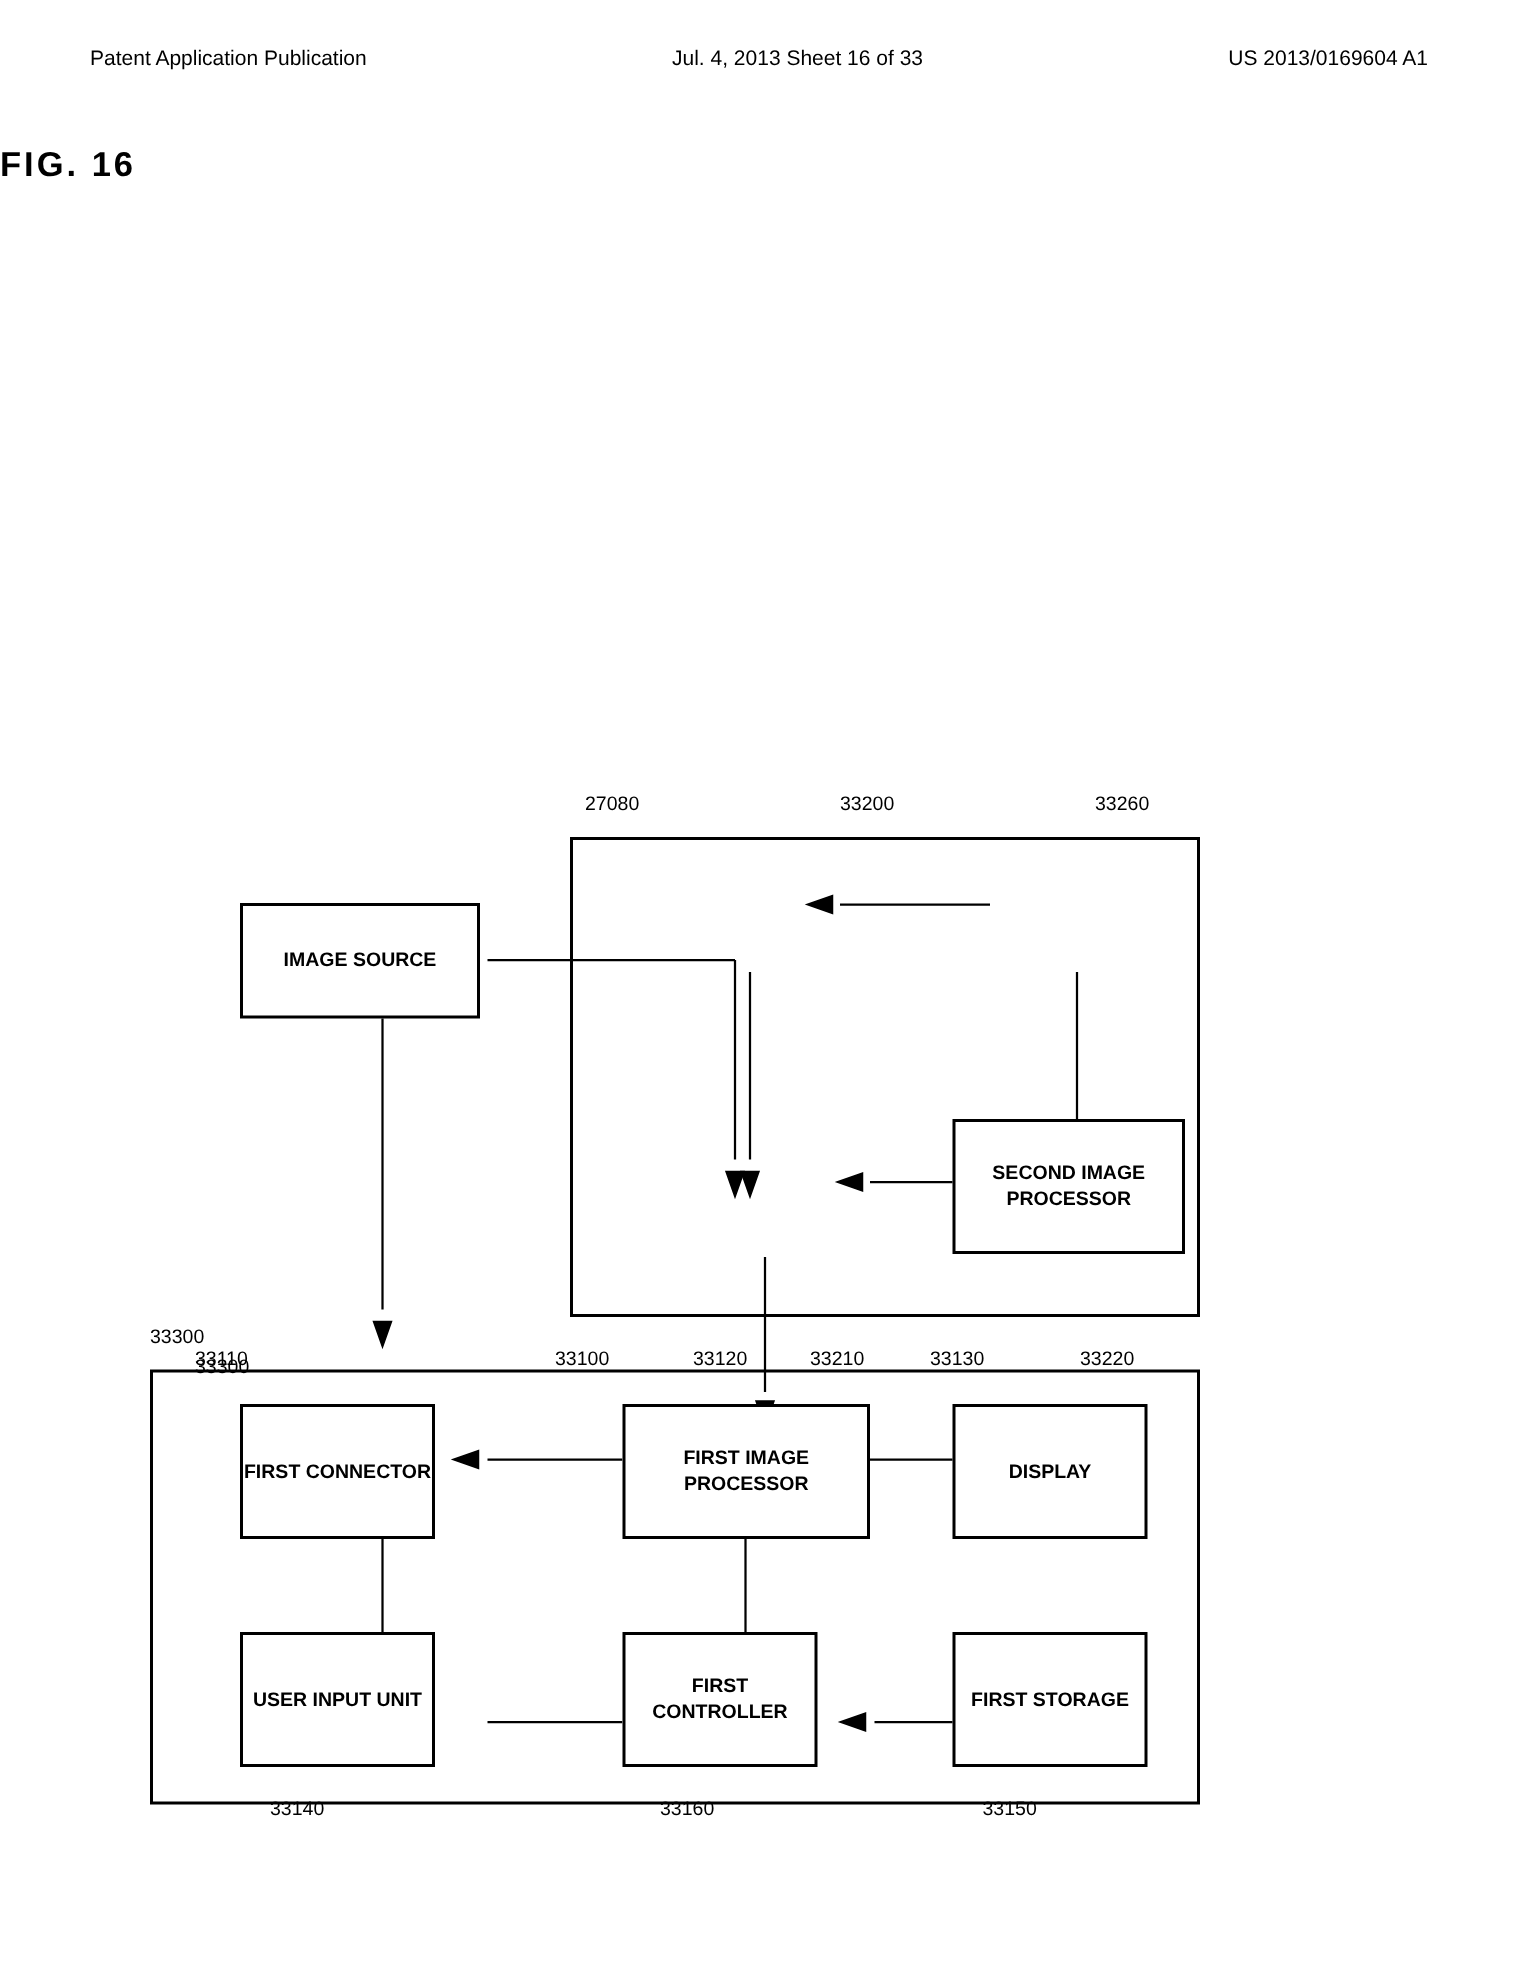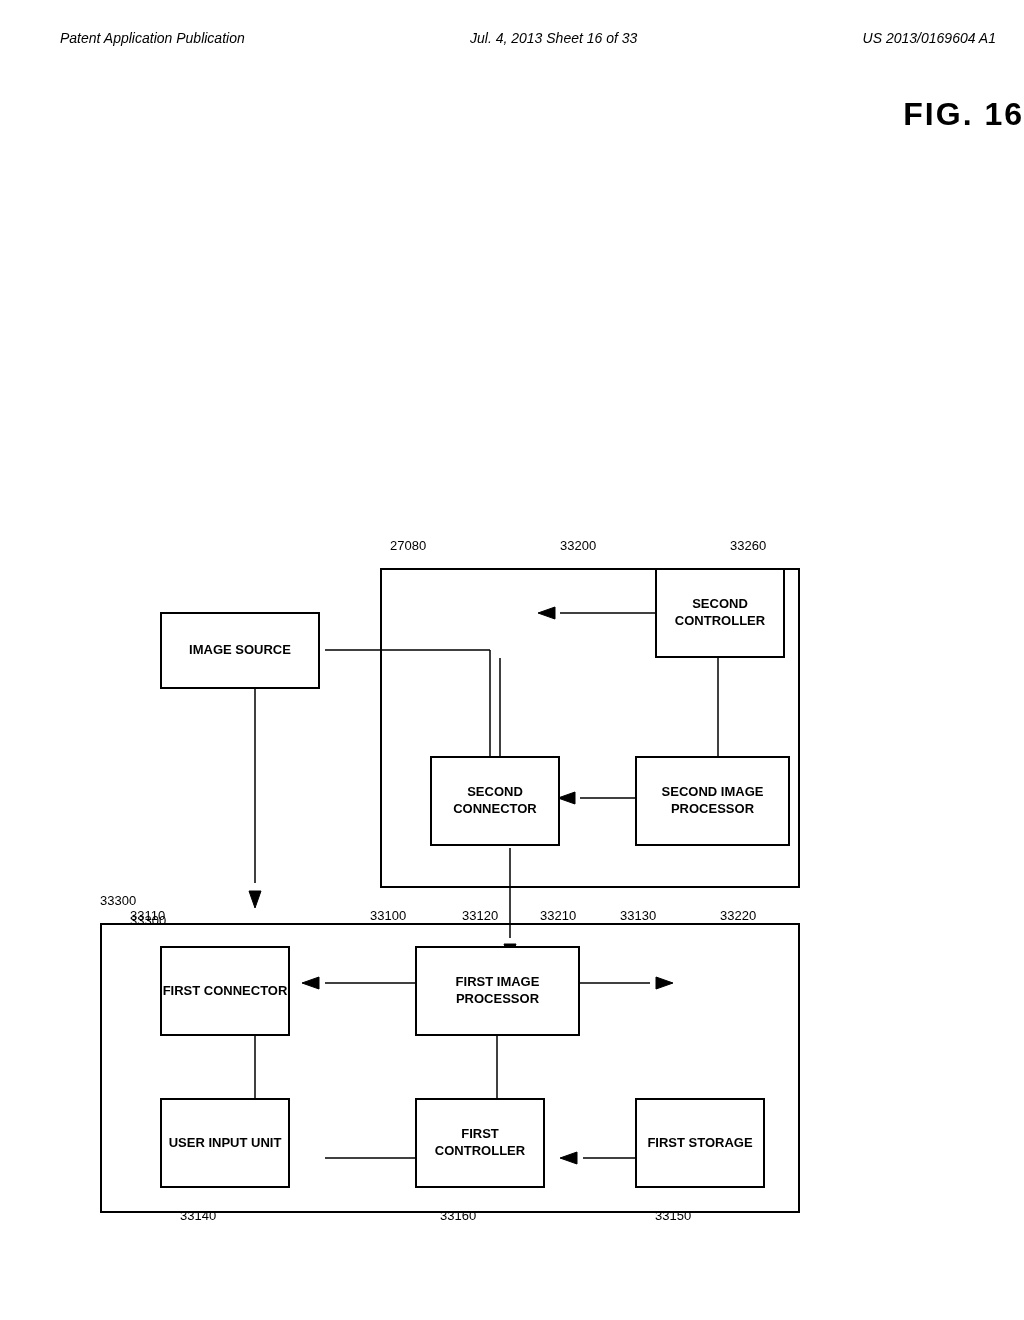--- a/index.html
+++ b/index.html
@@ -7,27 +7,26 @@
       width: 1024px;
       height: 1320px;
       background: #fff;
       font-family: Arial, sans-serif;
       position: relative;
       overflow: hidden;
     }
     .page-header {
       display: flex;
       justify-content: space-between;
-      padding: 30px 28px 0 60px;
+      padding: 30px 72px 0 60px;
       font-size: 14px;
-      font-style: italic;
     }
     .fig-title {
-      text-align: right;
-      font-size: 32px;
+      text-align: left;
+      font-size: 23px;
       font-weight: bold;
       margin-top: 50px;
       letter-spacing: 2px;
     }
     .diagram-area {
       position: relative;
       width: 100%;
       height: 1050px;
       margin-top: 20px;
     }
@@ -134,45 +133,40 @@
 
   <div style="position:absolute; left:380px; top:415px; width:420px; height:320px; border:2px solid #000;"></div>
 
   <div style="position:absolute; left:100px; top:770px; width:700px; height:290px; border:2px solid #000;"></div>
 
   <div class="box" style="left:160px; top:459px; width:160px; height:77px;">
     <span>IMAGE SOURCE</span>
   </div>
 
 
-  <div class="box" style="left:655px; top:415px; width:130px; height:90px;">
-    <span>SECOND
-CONTROLLER</span>
-  </div>
 
-  <div class="box" style="left:430px; top:603px; width:130px; height:90px;">
-    <span>SECOND
-CONNECTOR</span>
-  </div>
 
   <div class="box" style="left:635px; top:603px; width:155px; height:90px;">
     <span>SECOND IMAGE
 PROCESSOR</span>
   </div>
 
   <div class="box" style="left:415px; top:793px; width:165px; height:90px;">
     <span>FIRST IMAGE
 PROCESSOR</span>
   </div>
 
   <div class="box" style="left:160px; top:793px; width:130px; height:90px;">
     <span>FIRST
 CONNECTOR</span>
   </div>
 
+  <div class="box" style="left:635px; top:793px; width:130px; height:90px;">
+    <span>DISPLAY</span>
+  </div>
 
   <div class="box" style="left:160px; top:945px; width:130px; height:90px;">
     <span>USER
 INPUT UNIT</span>
   </div>
 
   <div class="box" style="left:415px; top:945px; width:130px; height:90px;">
     <span>FIRST
 CONTROLLER</span>
   </div>

